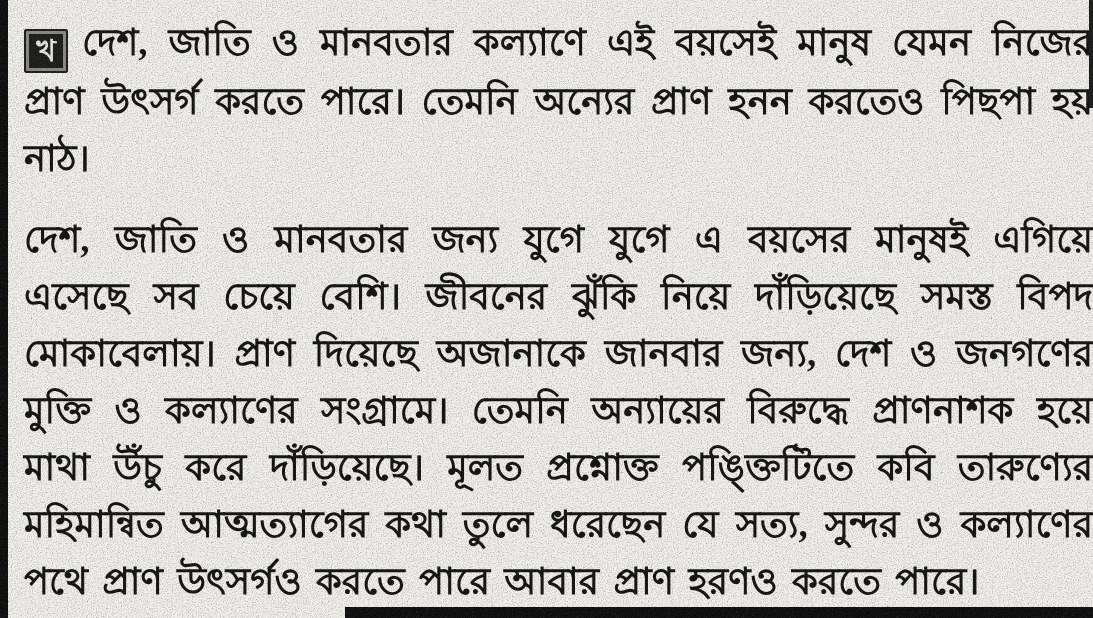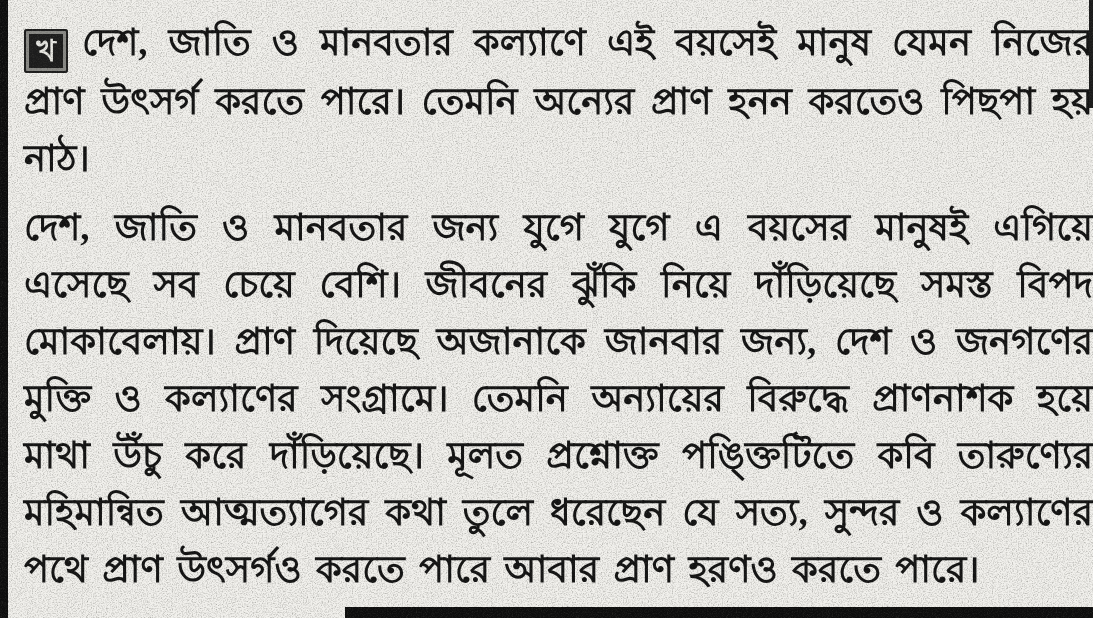--- a/index.html
+++ b/index.html
@@ -69,21 +69,21 @@
   .para {
     margin: 0;
     font-size: 37px;
     line-height: 57px;
     font-weight: 700;
     text-align: justify;
     word-spacing: 5px;
     color: #121212;
   }
   .para + .para {
-    margin-top: 12px;
+    margin-top: 24px;
   }
   .marker-box {
     display: inline-flex;
     align-items: center;
     justify-content: center;
     width: 44px;
     height: 44px;
     margin-right: 14px;
     background: #1c1c1c;
     color: #e9e9e4;

